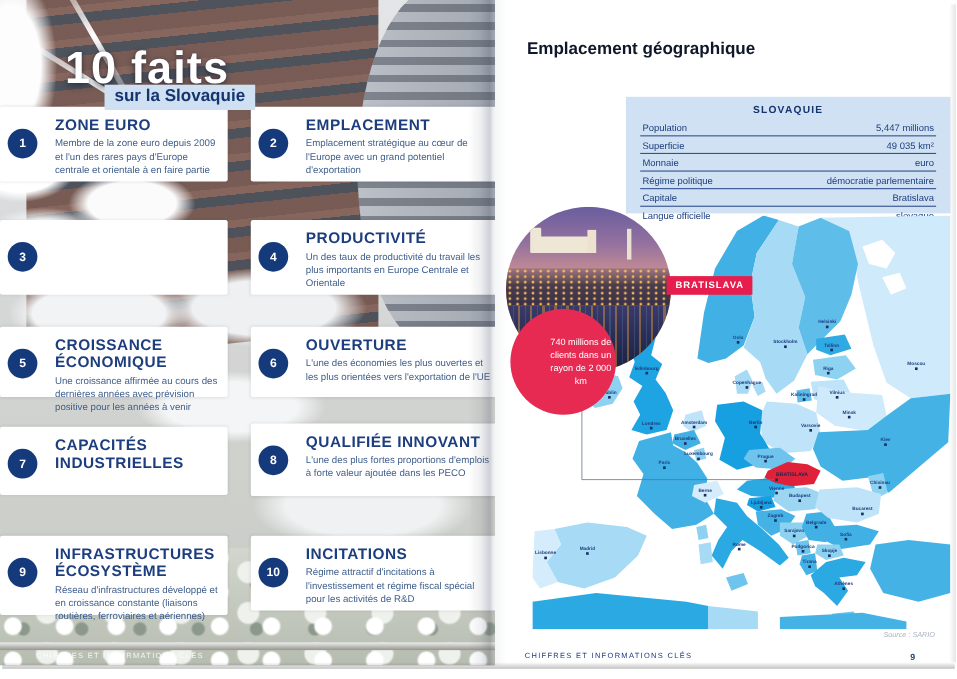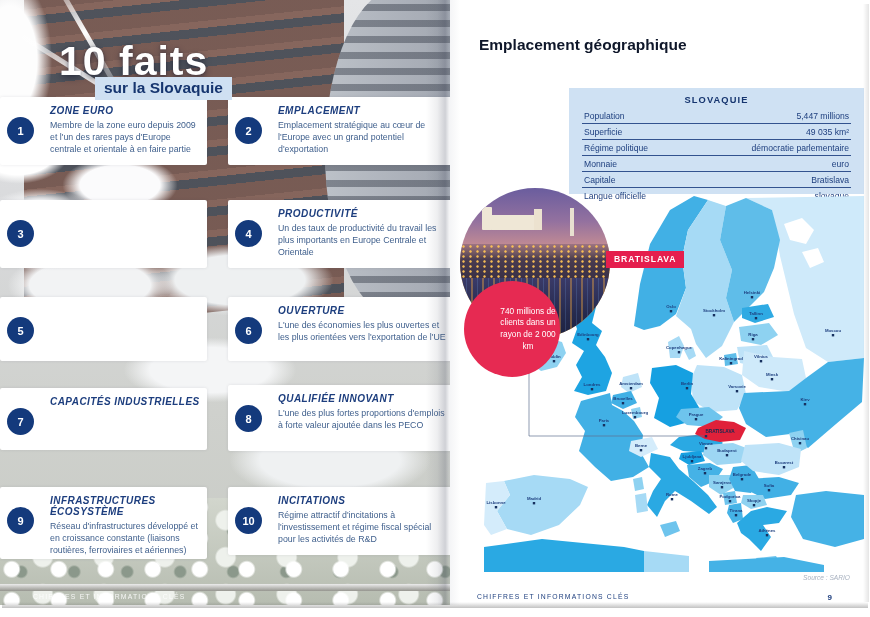--- a/index.html
+++ b/index.html
@@ -46,21 +46,21 @@
 
   .card{position:absolute;background:#fff;border-radius:2px;z-index:8;box-shadow:0 0 3px rgba(60,60,70,.12);}
   .c1{left:0;top:97px;width:207px;height:68px;}   .c2{left:228px;top:97px;width:227px;height:68px;}
   .c3{left:0;top:200px;width:207px;height:68px;}  .c4{left:228px;top:200px;width:227px;height:68px;}
   .c5{left:0;top:297px;width:207px;height:64px;}  .c6{left:228px;top:297px;width:227px;height:64px;}
   .c7{left:0;top:388px;width:207px;height:62px;}  .c8{left:228px;top:385px;width:227px;height:66px;}
   .c9{left:0;top:487px;width:207px;height:72px;}  .c10{left:228px;top:487px;width:227px;height:68px;}
   .num{position:absolute;left:7px;top:20px;width:27px;height:27px;border-radius:50%;background:#143a7c;
        color:#fff;font-weight:bold;font-size:11px;display:flex;align-items:center;justify-content:center;}
   .card-text{margin-left:50px;padding:8px 6px 5px 0;}
-  .card-title{font-weight:bold;font-size:10px;letter-spacing:.45px;color:#1d3e7e;margin-bottom:3px;font-style:italic;}
+  .card-title{font-weight:bold;font-size:14px;letter-spacing:.45px;color:#1d3e7e;margin-bottom:3px;}
   .card-body{font-size:8.8px;line-height:1.38;color:#40608d;}
 
   .footer{position:absolute;left:0;right:0;top:593px;display:flex;justify-content:space-between;
           font-size:6.8px;letter-spacing:1.2px;z-index:12;}
   .footer-left{color:rgba(255,255,255,.88);padding:0 56px 0 33px;}
   .footer .pagenum{font-weight:bold;font-size:8px;letter-spacing:0;}
 
   
   .page-right{position:absolute;left:450px;top:0;width:420px;height:605px;background:#fff;}
   .page-title{position:absolute;left:29px;top:36px;font-size:15.5px;font-weight:bold;color:#0f172a;}
@@ -149,20 +149,24 @@
   <div class="card c4">
     <div class="num">4</div>
     <div class="card-text">
       <div class="card-title">PRODUCTIVITÉ</div>
       <div class="card-body">Un des taux de productivité du travail les plus importants en Europe Centrale et Orientale</div>
     </div>
   </div>
 
   <div class="card c5">
     <div class="num">5</div>
+    <div class="card-text">
+      <div class="card-title">CROISSANCE ÉCONOMIQUE</div>
+      <div class="card-body">Une croissance affirmée au cours des dernières années avec prévision positive pour les années à venir</div>
+    </div>
   </div>
 
   <div class="card c6">
     <div class="num">6</div>
     <div class="card-text">
       <div class="card-title">OUVERTURE</div>
       <div class="card-body">L'une des économies les plus ouvertes et les plus orientées vers l'exportation de l'UE</div>
     </div>
   </div>
 
@@ -214,27 +218,27 @@
     <span class="tbl-label">Population</span>
     <span class="tbl-value">5,447 millions</span>
   </div>
 
   <div class="tbl-row">
     <span class="tbl-label">Superficie</span>
     <span class="tbl-value">49 035 km²</span>
   </div>
 
   <div class="tbl-row">
+    <span class="tbl-label">Monnaie</span>
+    <span class="tbl-value">euro</span>
+  </div>
+
+  <div class="tbl-row">
     <span class="tbl-label">Régime politique</span>
     <span class="tbl-value">démocratie parlementaire</span>
-  </div>
-
-  <div class="tbl-row">
-    <span class="tbl-label">Monnaie</span>
-    <span class="tbl-value">euro</span>
   </div>
 
   <div class="tbl-row">
     <span class="tbl-label">Capitale</span>
     <span class="tbl-value">Bratislava</span>
   </div>
 
   <div class="tbl-row">
     <span class="tbl-label">Langue officielle</span>
     <span class="tbl-value">slovaque</span>

